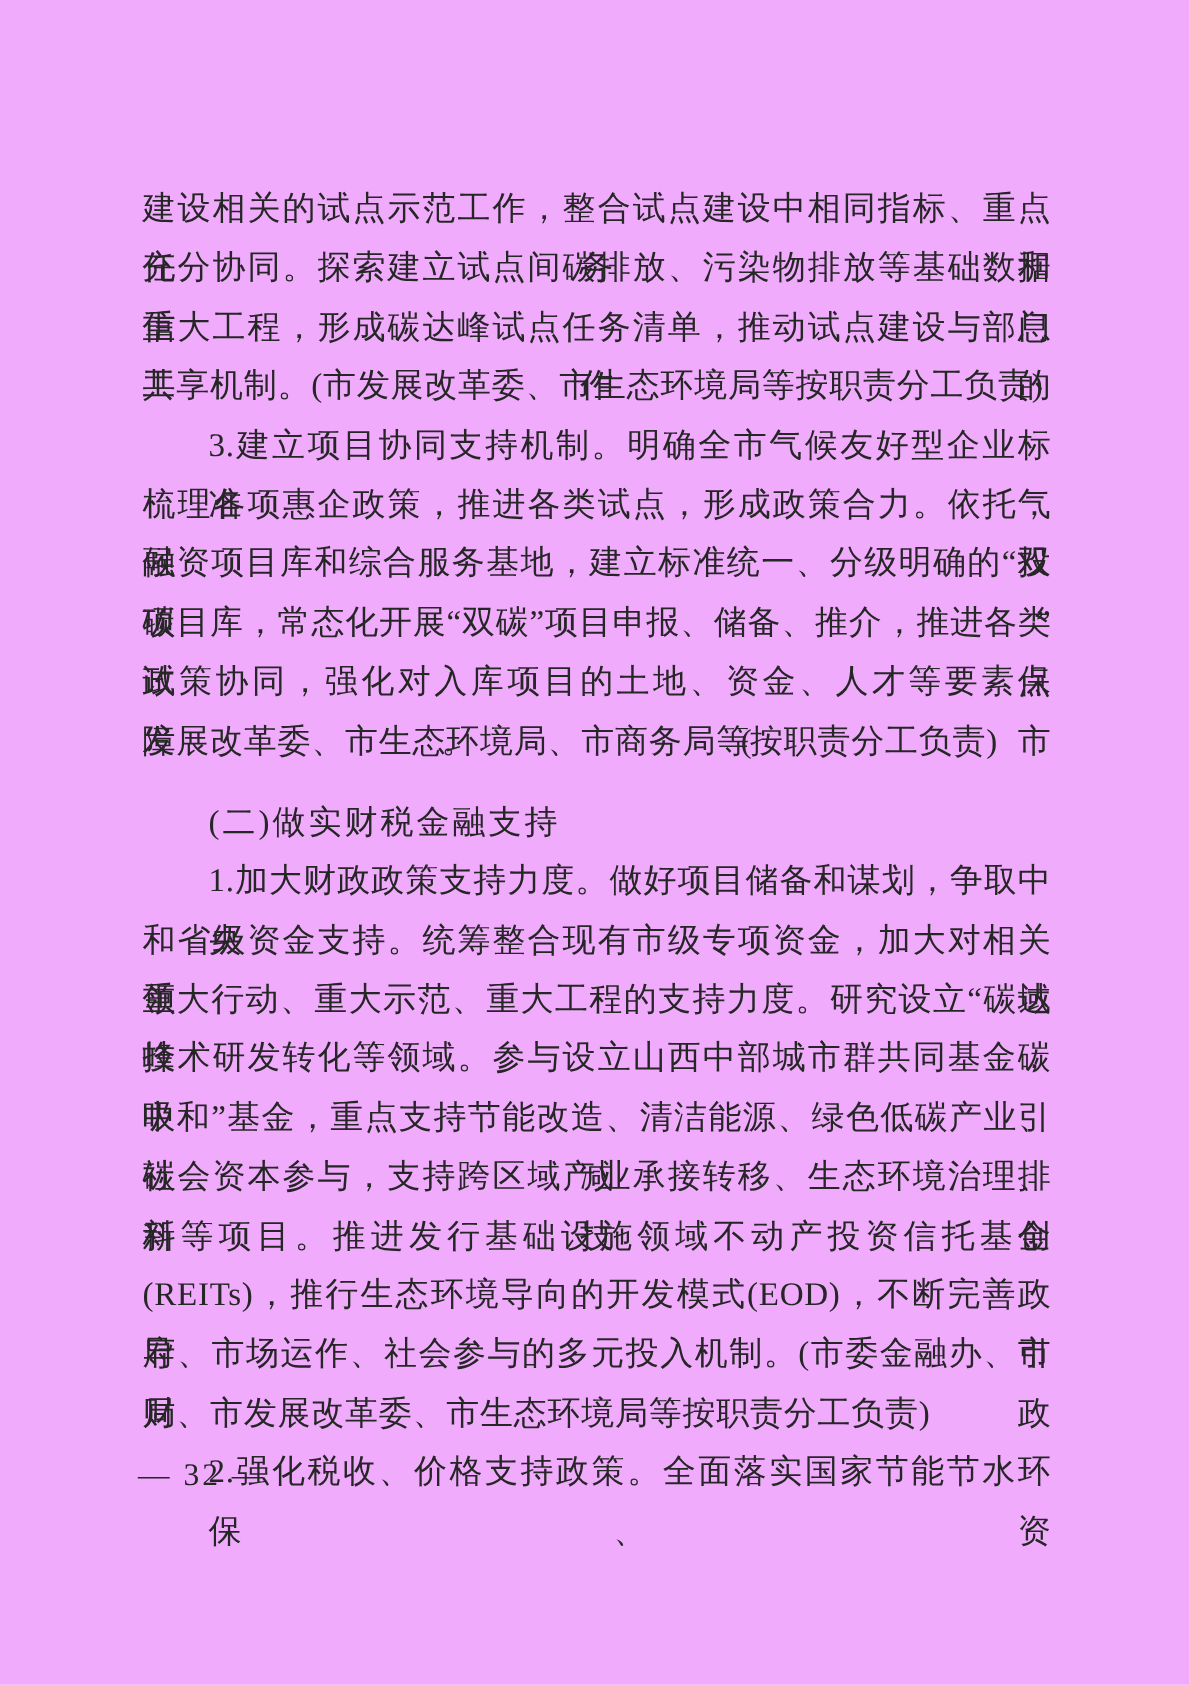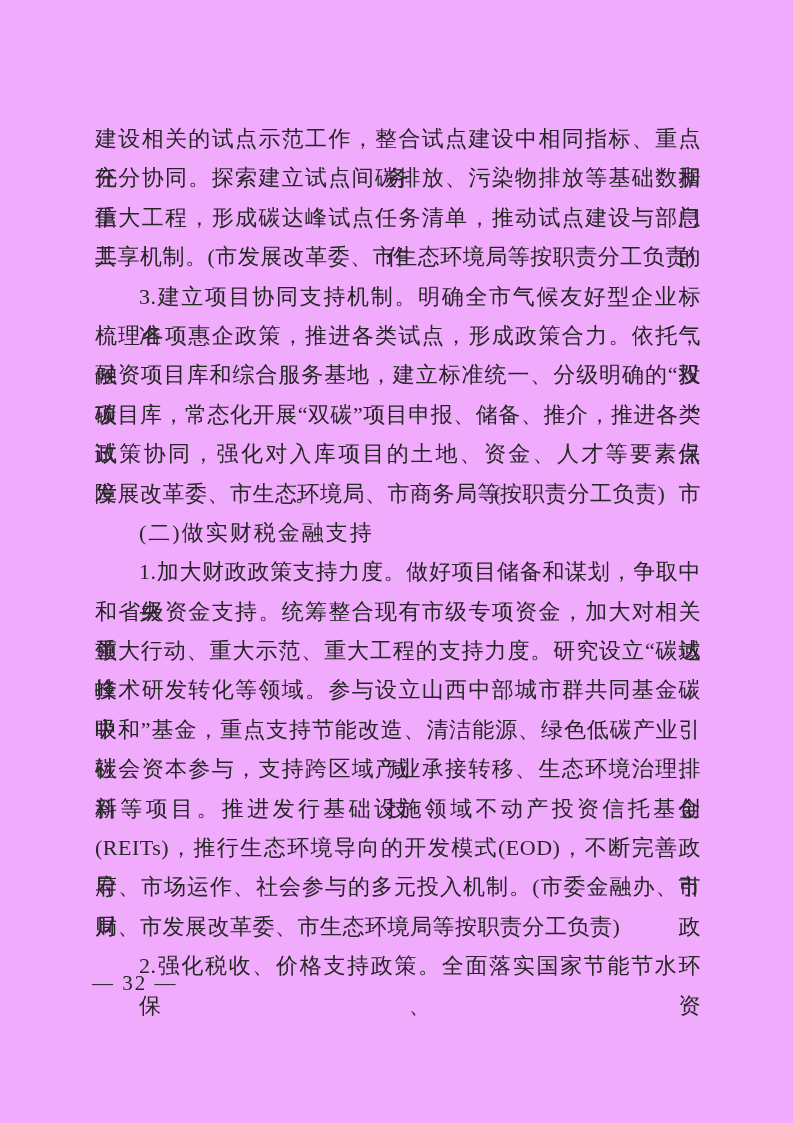--- a/index.html
+++ b/index.html
@@ -43,20 +43,21 @@
   
   .ind {
     padding-left: 44px;
   }
   
   .head {
     text-align: left;
     text-align-last: left;
     padding-left: 44px;
     letter-spacing: 2px;
+    margin-top: 15px;
   }
   .footer {
     position: absolute;
     left: 92px;
     top: 969px;
     font-size: 21px;
     line-height: 28px;
     letter-spacing: 2px;
     color: #262626;
   }

